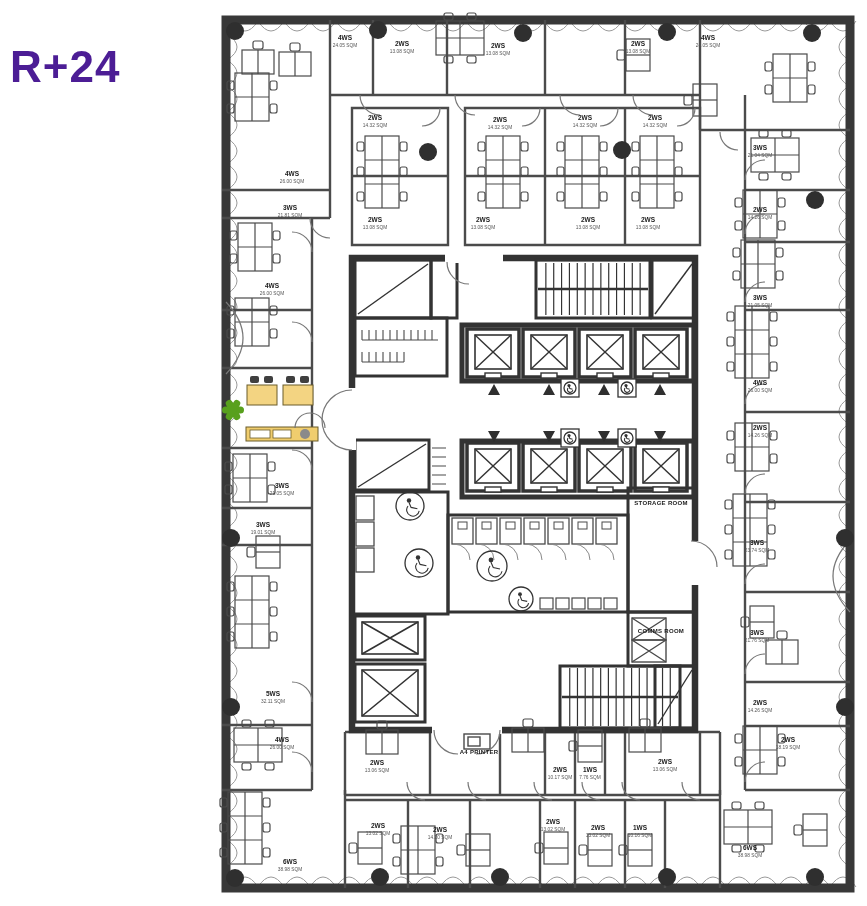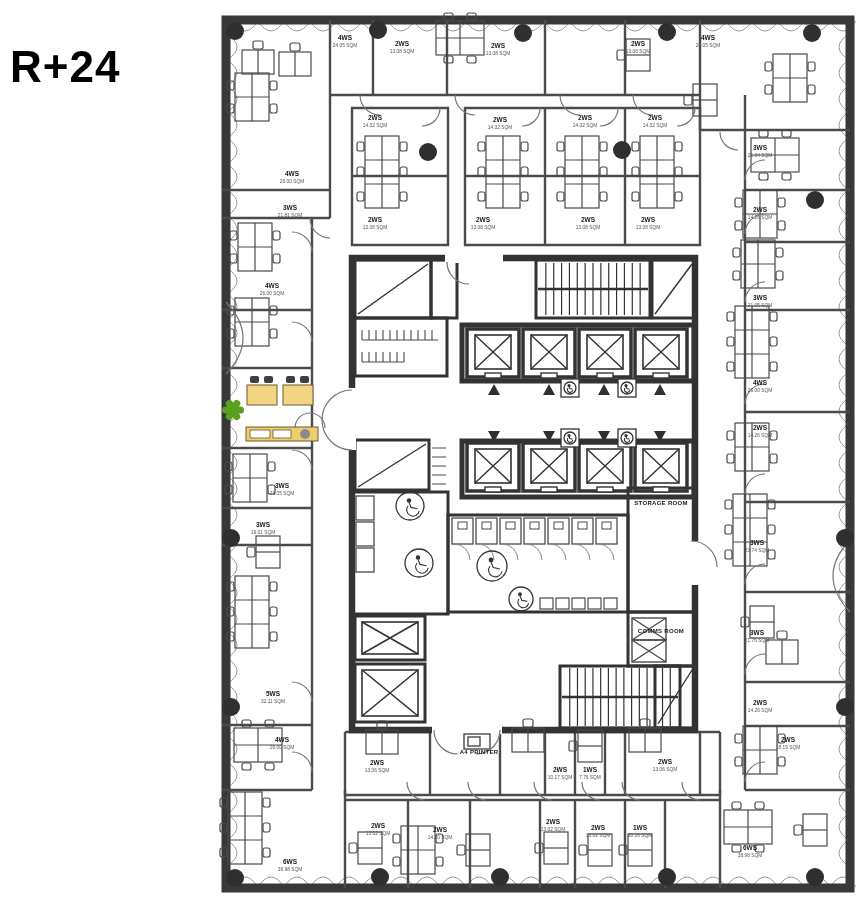--- a/index.html
+++ b/index.html
@@ -1,19 +1,19 @@
 <!DOCTYPE html>
 <html><head>
 <meta charset="utf-8">
 <style>
   html,body{margin:0;padding:0;background:#fff;width:867px;height:906px;overflow:hidden;
     font-family:"Liberation Sans",sans-serif;}
   .wrap{position:relative;width:867px;height:906px;background:#fff;}
   .floor-label{position:absolute;left:10px;top:42px;font-size:44px;font-weight:800;
-    color:#000000;letter-spacing:1px;}
+    color:#4c1d95;letter-spacing:1px;}
   svg{position:absolute;left:0;top:0;}
   svg text{font-family:"Liberation Sans",sans-serif;}
   .room-name{font-size:6.5px;font-weight:bold;fill:#1a1a1a;}
   .room-area{font-size:4.8px;fill:#555;}
   .named-room{font-size:6px;font-weight:bold;fill:#1a1a1a;letter-spacing:.3px;}
 </style>
 </head>
 <body>
 
 <div class="wrap">

